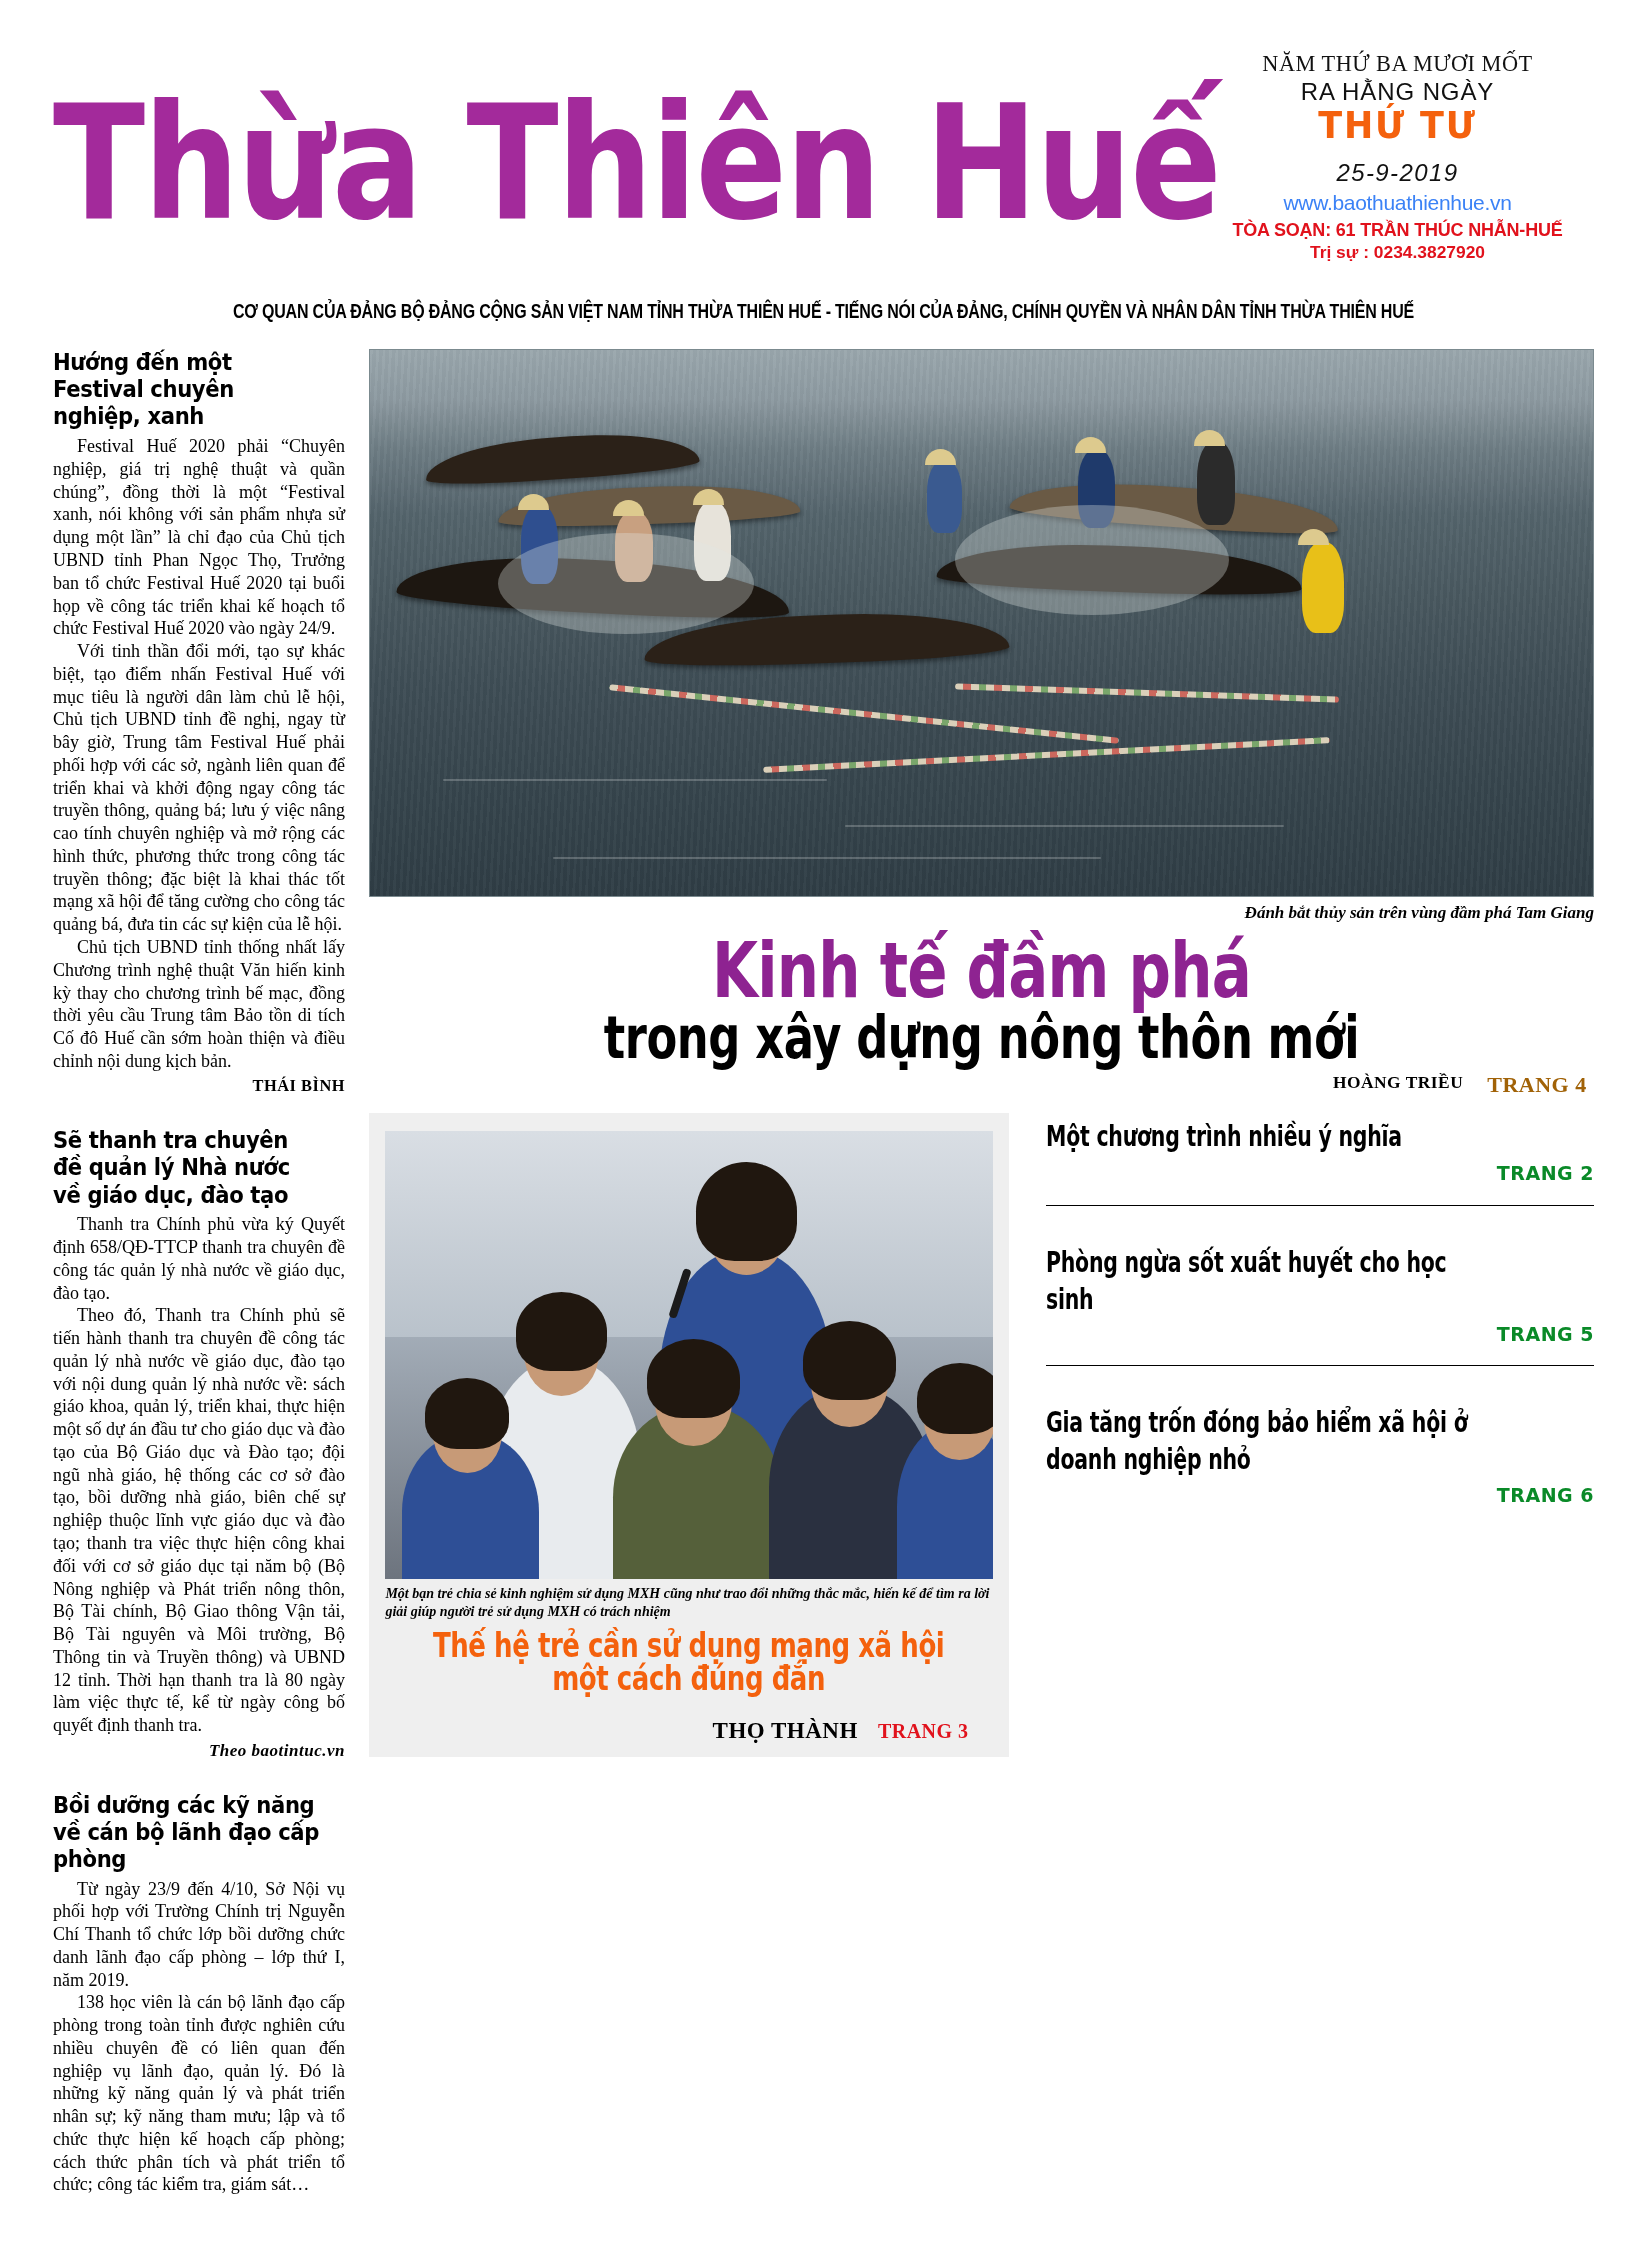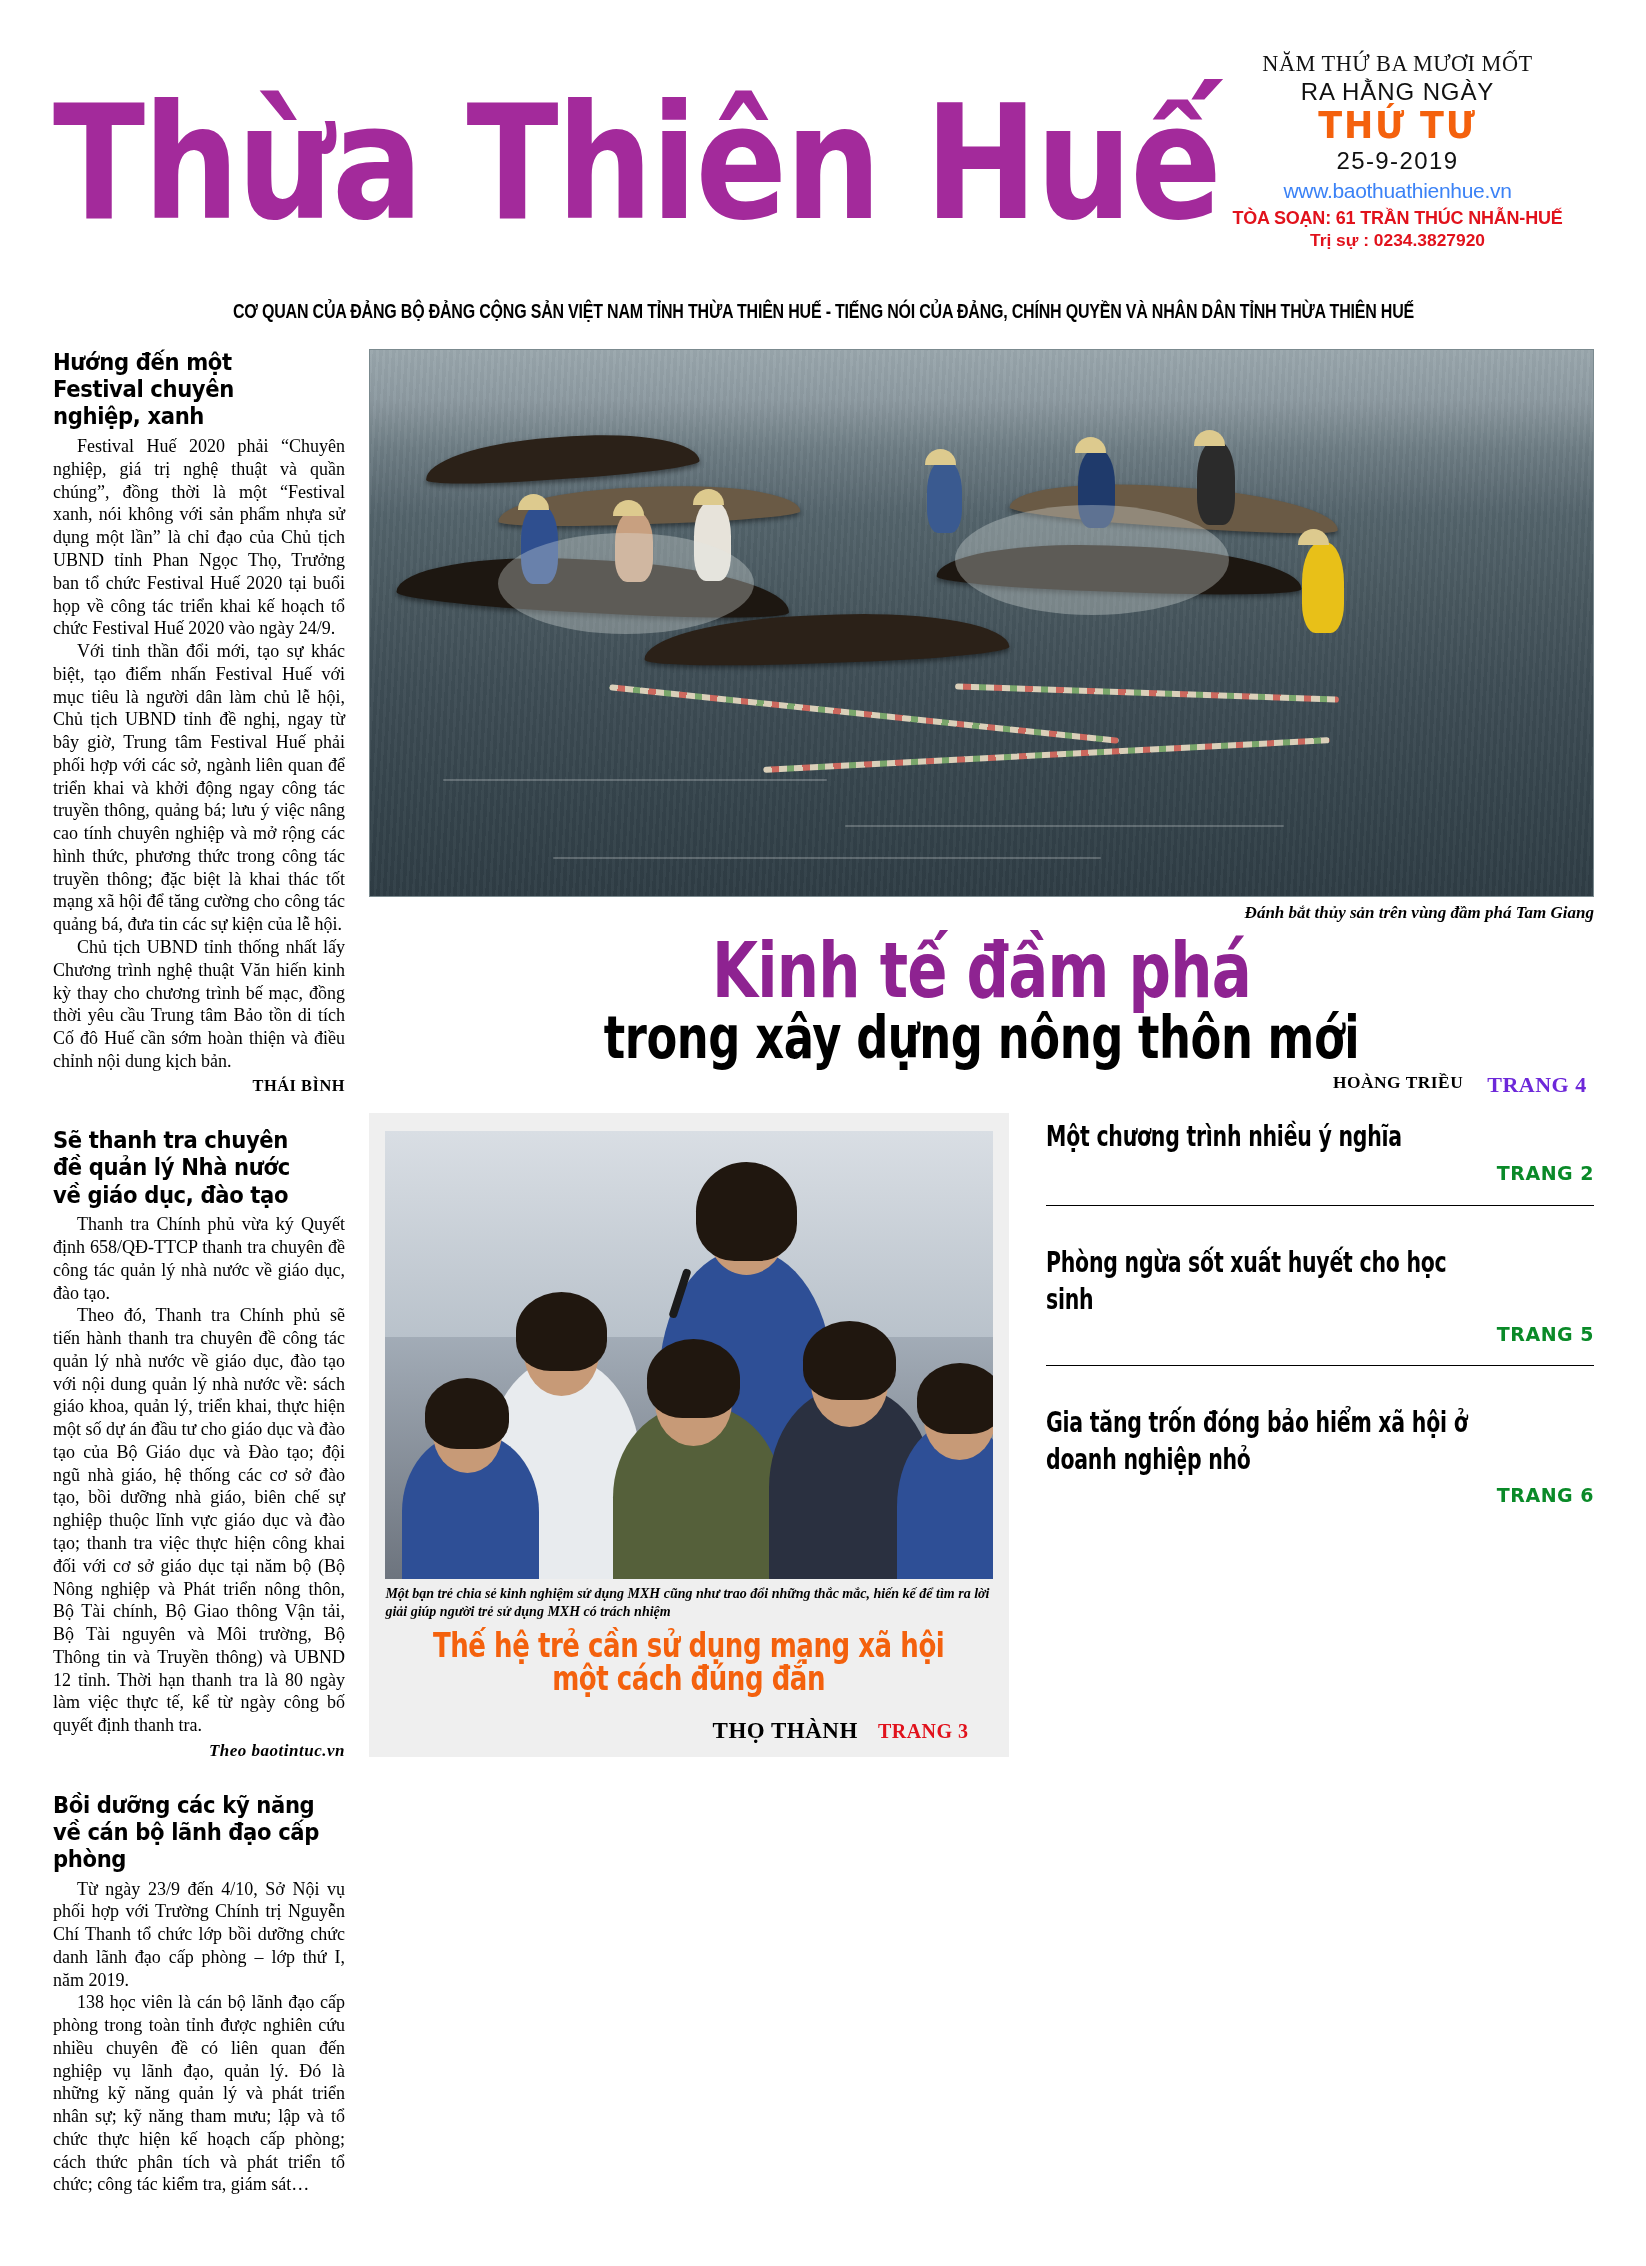--- a/index.html
+++ b/index.html
@@ -46,21 +46,21 @@
     font-size: 24px; color: #111; letter-spacing: 0.9px; margin-top: 0.9px;
   }
   .mi-weekday {
     font-family: "DejaVu Sans", sans-serif;
     font-weight: 700; font-size: 35px;
     color: #f4610d; letter-spacing: 1.8px; line-height: 1.1;
     transform: scaleY(1.08);
   }
   .mi-date {
     font-family: "Liberation Sans", sans-serif;
-    font-size: 24px; color: #111; letter-spacing: 1.4px; margin-top: 3px;
+    font-size: 24px; color: #111; letter-spacing: 1.4px; margin-top: 15px; font-style: italic;
   }
   .mi-web {
     font-family: "Liberation Sans", sans-serif;
     font-size: 21px; color: #3b82f6; margin-top: 3.7px; letter-spacing: -0.3px;
   }
   .mi-office {
     font-family: "Liberation Sans", sans-serif;
     font-weight: 700; font-size: 18px;
     color: #e1121c; margin-top: 4.6px; letter-spacing: -0.2px;
   }
@@ -165,21 +165,21 @@
     display: flex; justify-content: flex-end;
     align-items: flex-start; gap: 24px;
     margin-top: 7.3px; padding-right: 7.3px;
   }
   .ht-name {
     font-family: "Liberation Serif", serif;
     font-weight: 700; font-size: 17.4px; letter-spacing: 0.5px;
   }
   .ht-page {
     font-family: "Liberation Serif", serif;
-    font-weight: 700; font-size: 22px; color: #6d28d9; letter-spacing: 0.5px;
+    font-weight: 700; font-size: 22px; color: #a16207; letter-spacing: 0.5px;
   }
 
   
   .lower { display: flex; gap: 24px; margin-top: 14.6px; align-items: flex-start; }
   .lower-photo-box {
     flex: 0 0 640px;
     background: #efefef;
     padding: 18.3px 16.4px 12.8px 16.4px;
     position: relative;
   }

